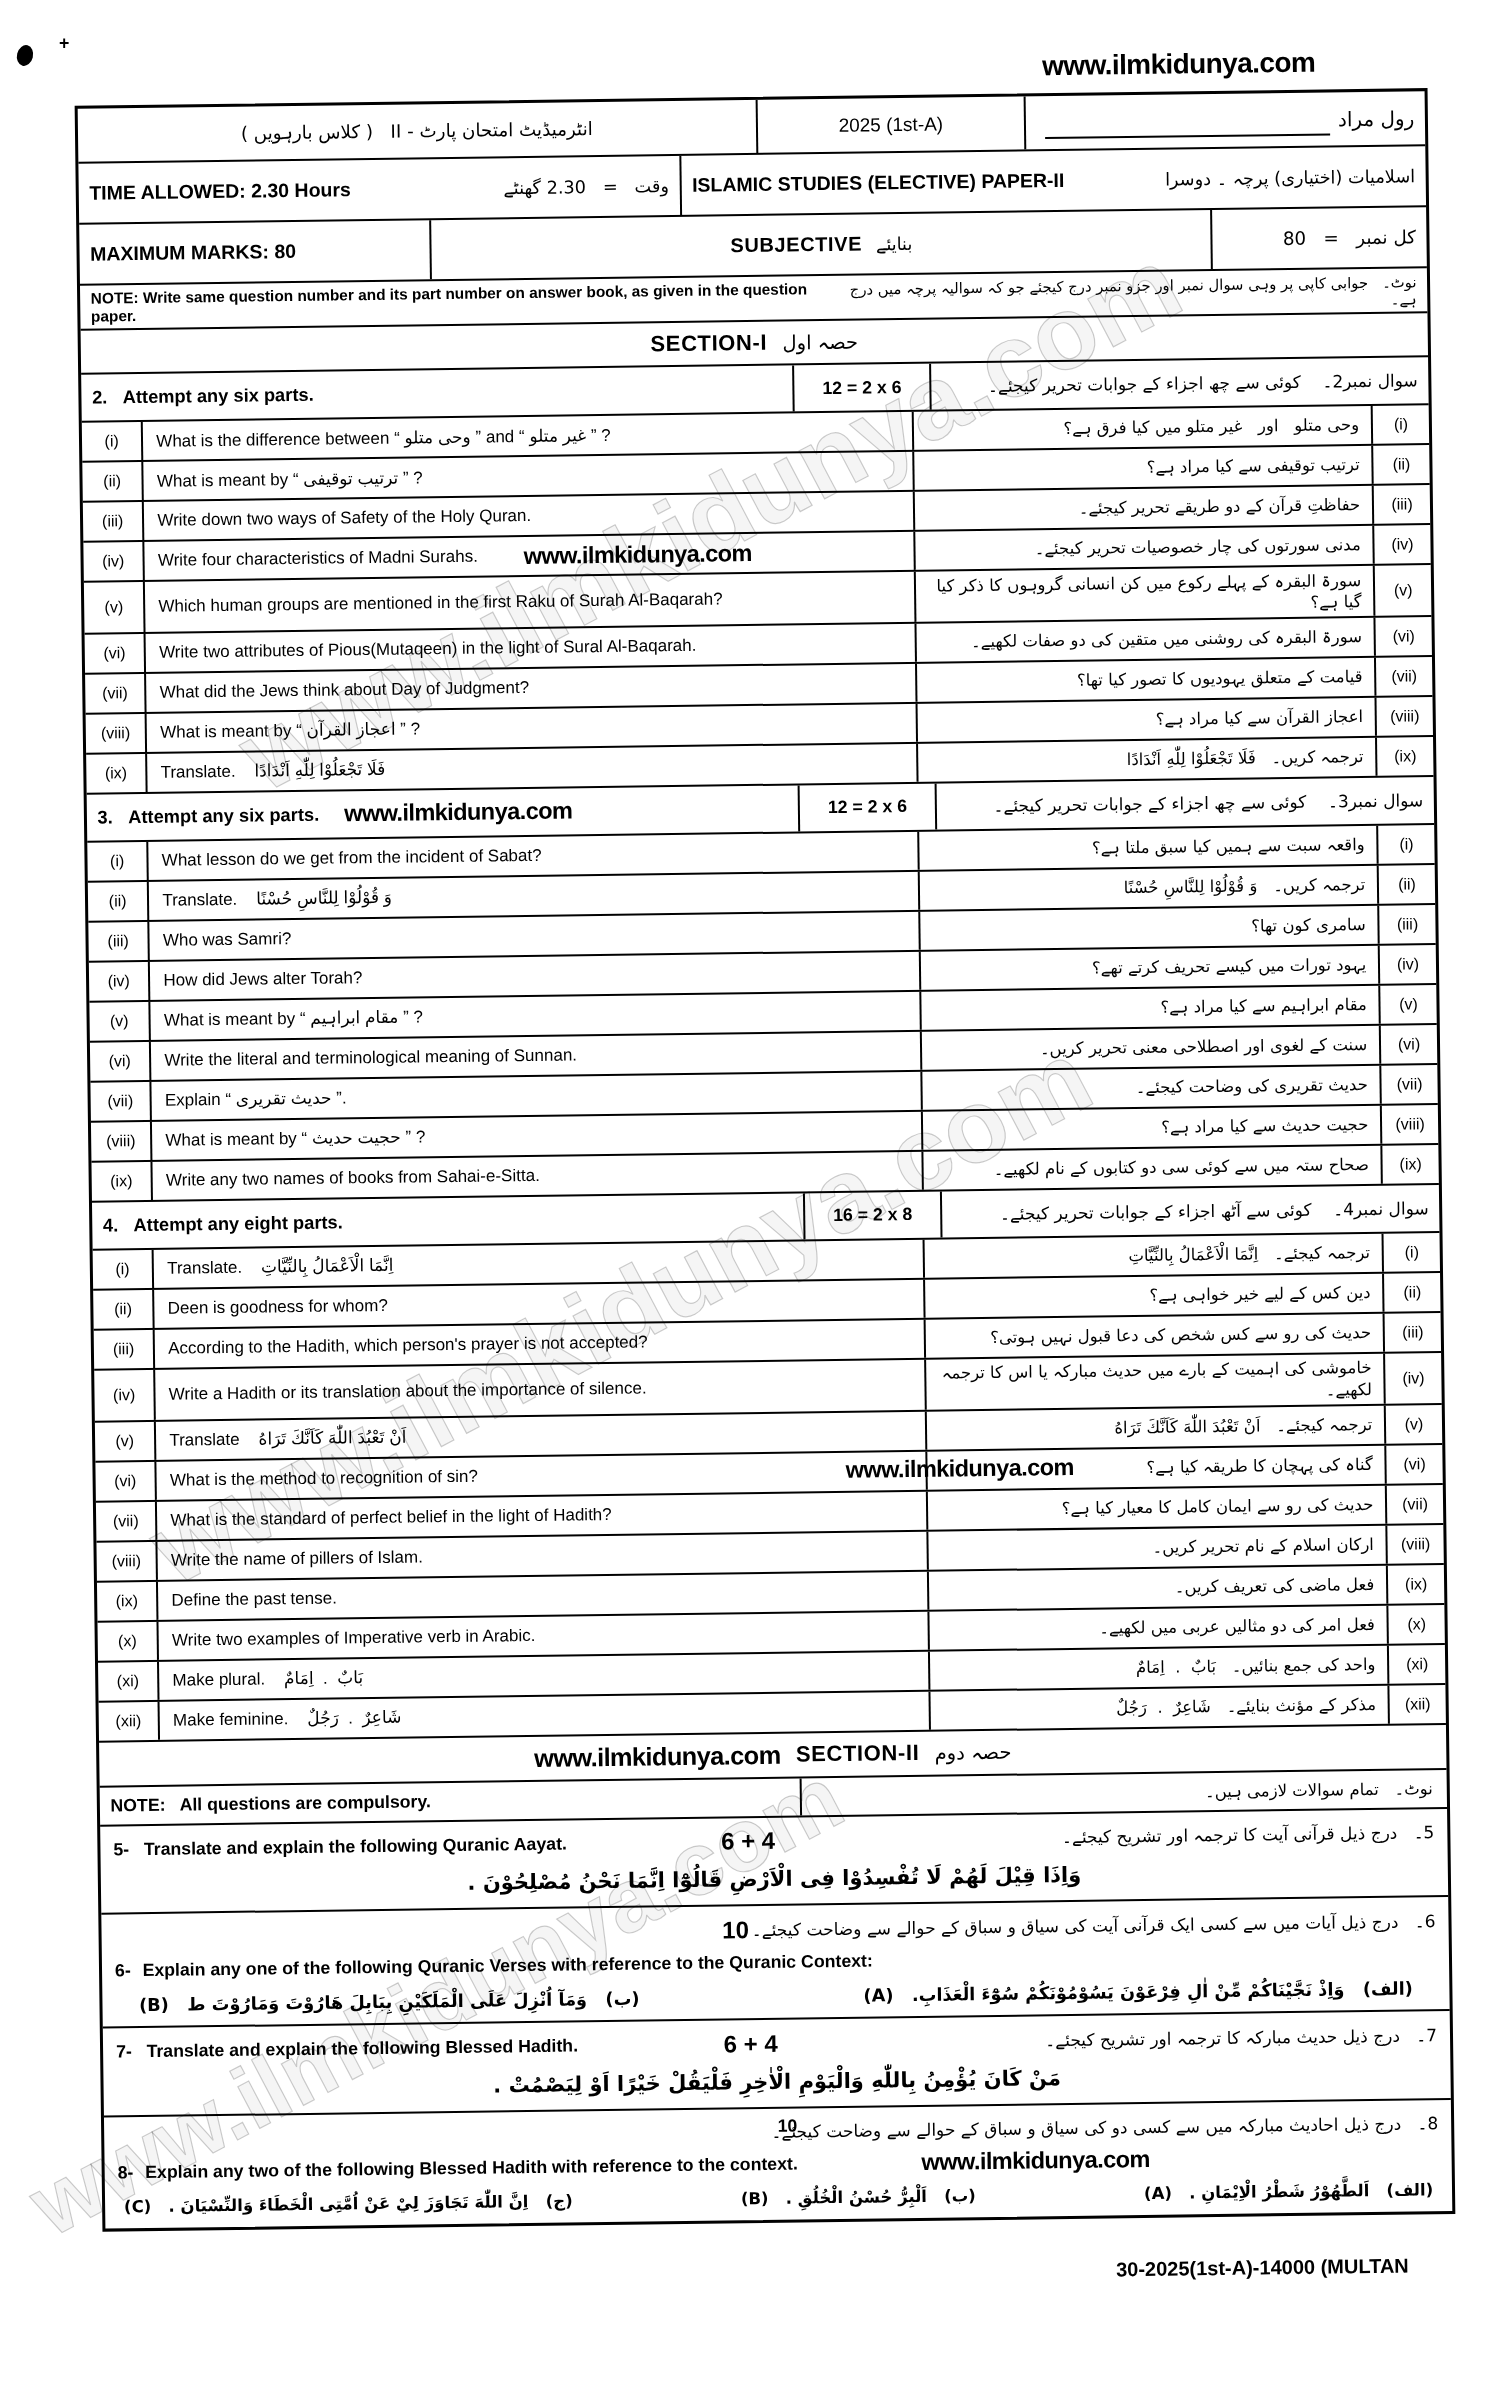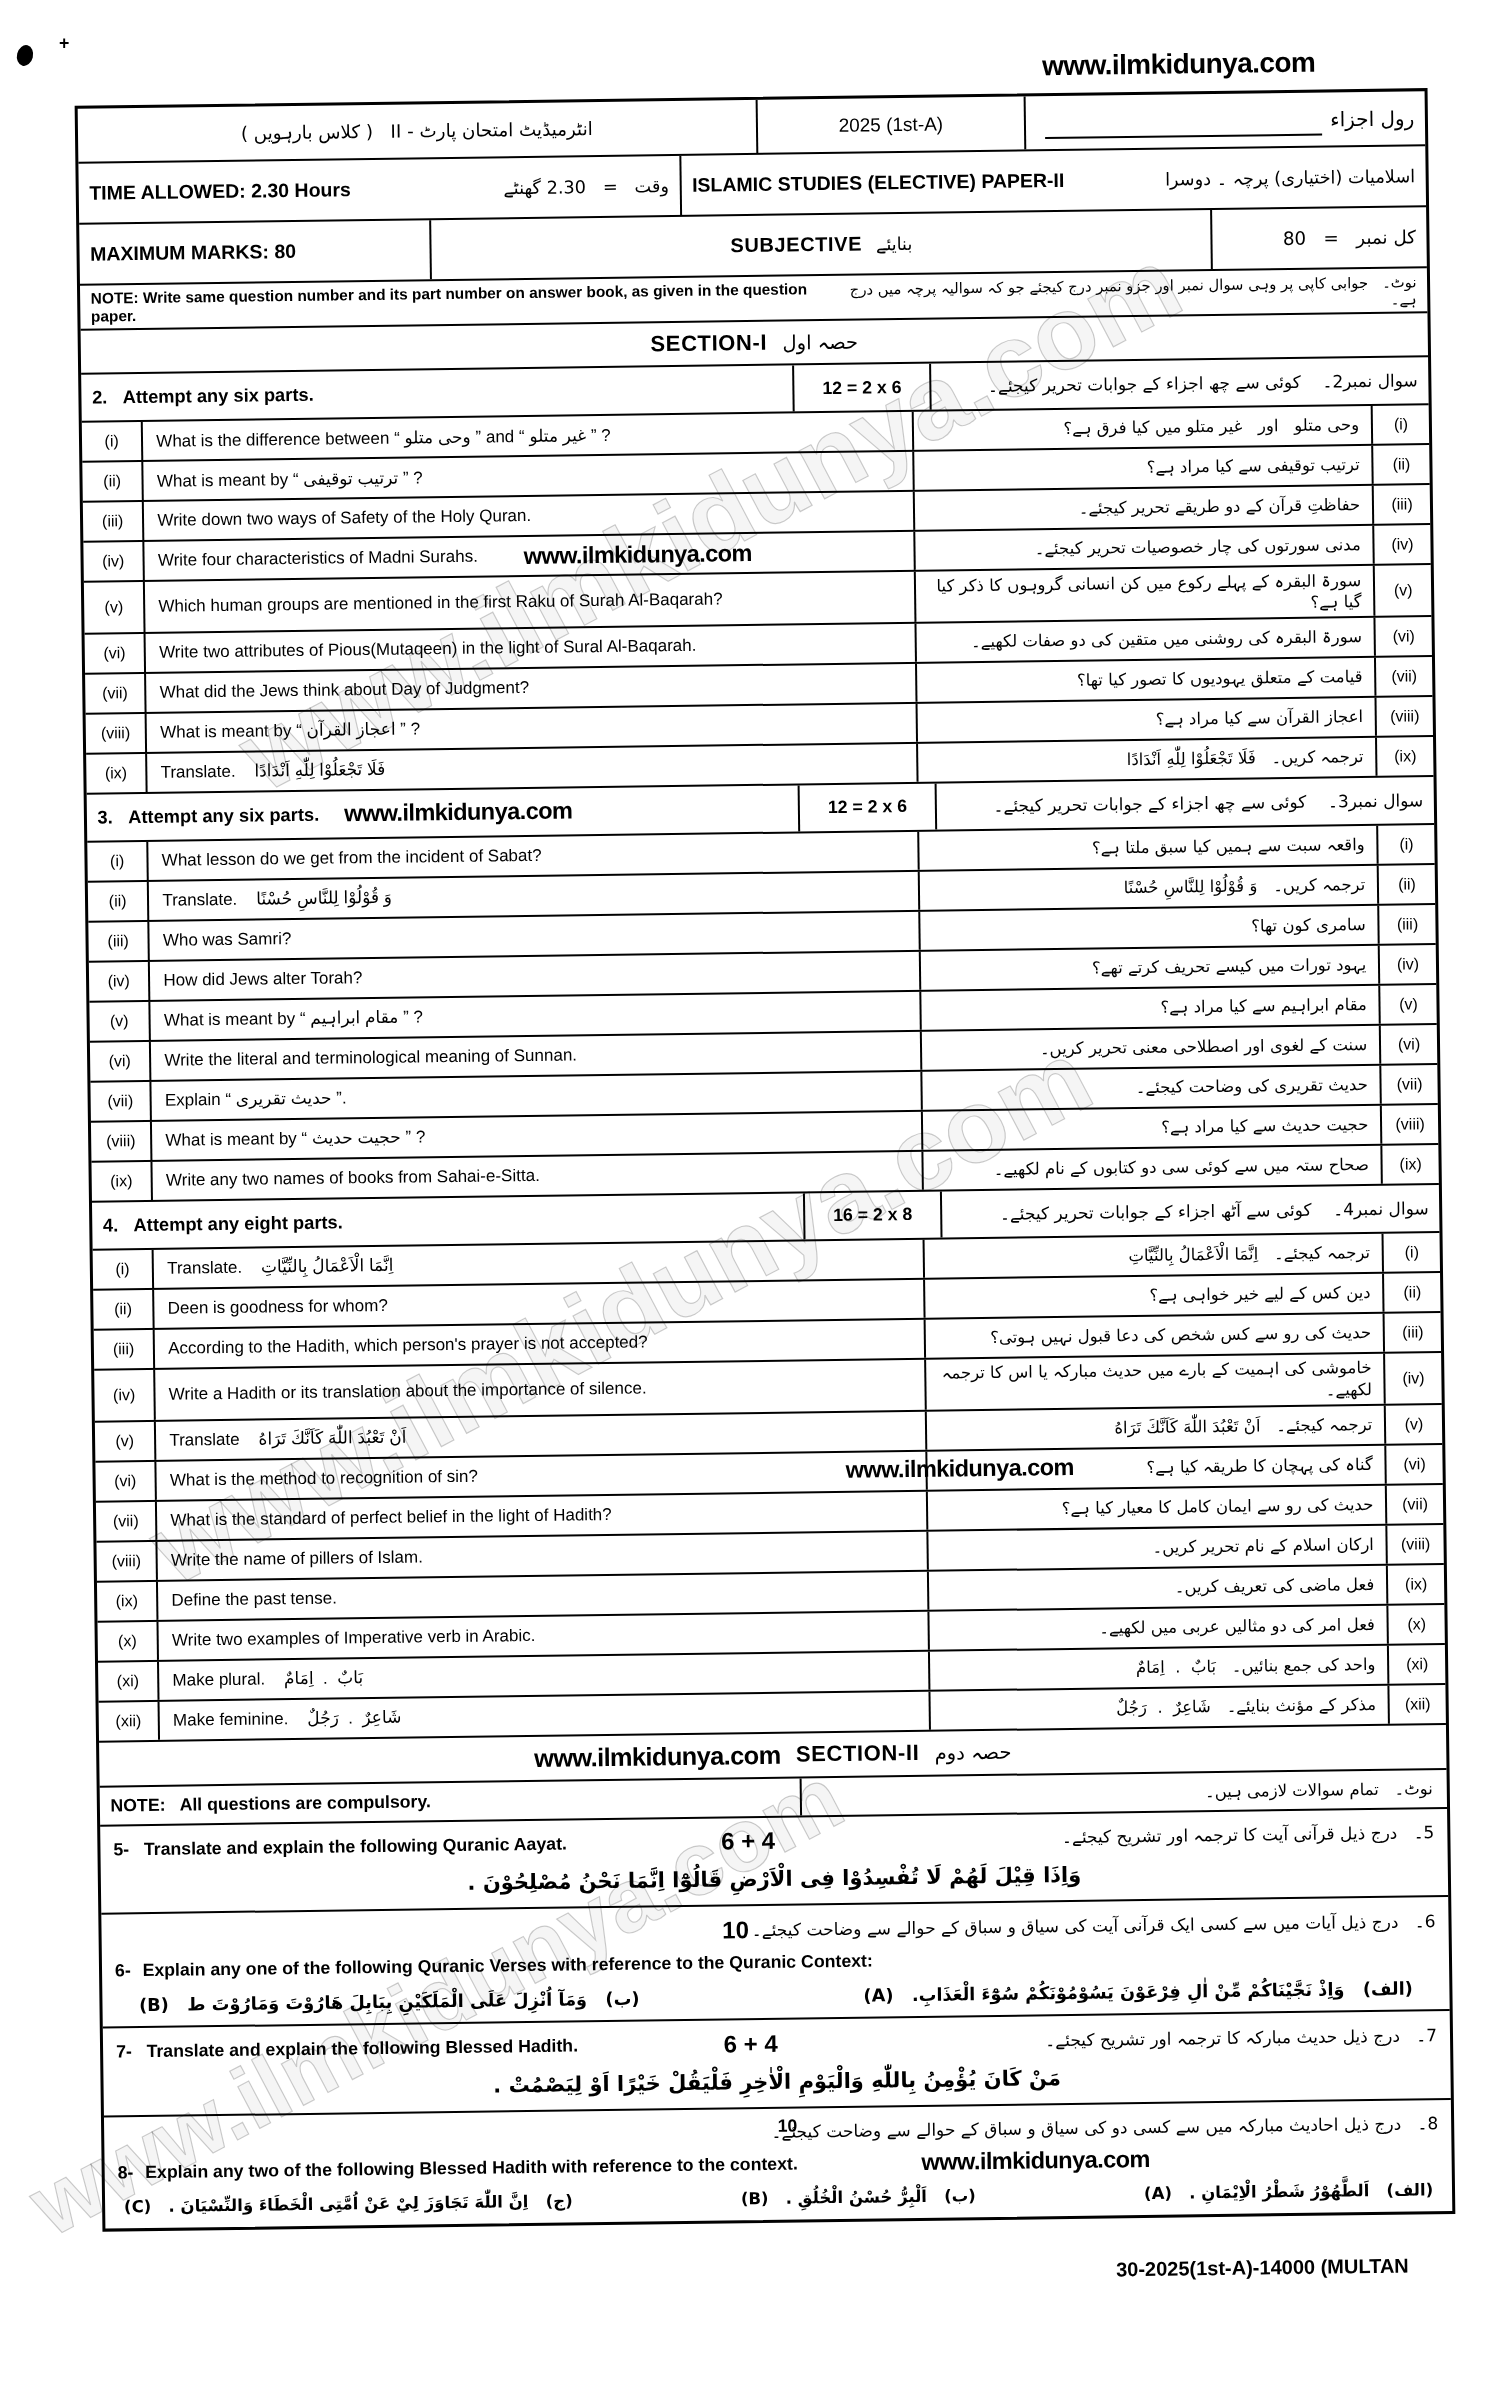--- a/index.html
+++ b/index.html
@@ -105,21 +105,21 @@
   <div class="dwm dwm2">www.ilmkidunya.com</div>
   <div class="dwm dwm3">www.ilmkidunya.com</div>
 
   <div class="paper">
 
     <div class="r hr1">
       <div class="c t ctr urt">انٹرمیڈیٹ امتحان پارٹ - II &nbsp; ( کلاس بارہویں )</div>
       <div class="c y ctr bl br">2025  (1st-A)</div>
       <div class="c roll">
         <span class="roll-line"></span>
-        <span class="roll-lbl urt">رول اجزاء</span>
+        <span class="roll-lbl urt">رول مراد</span>
       </div>
     </div>
 
     <div class="r hr2">
       <div class="c t1">
         <span class="en">TIME ALLOWED: 2.30  Hours</span>
         <span class="uu urt">وقت &nbsp; = &nbsp; 2.30 گھنٹے</span>
       </div>
       <div class="c t2 bl">
         <span class="en">ISLAMIC STUDIES (ELECTIVE) PAPER-II</span>

